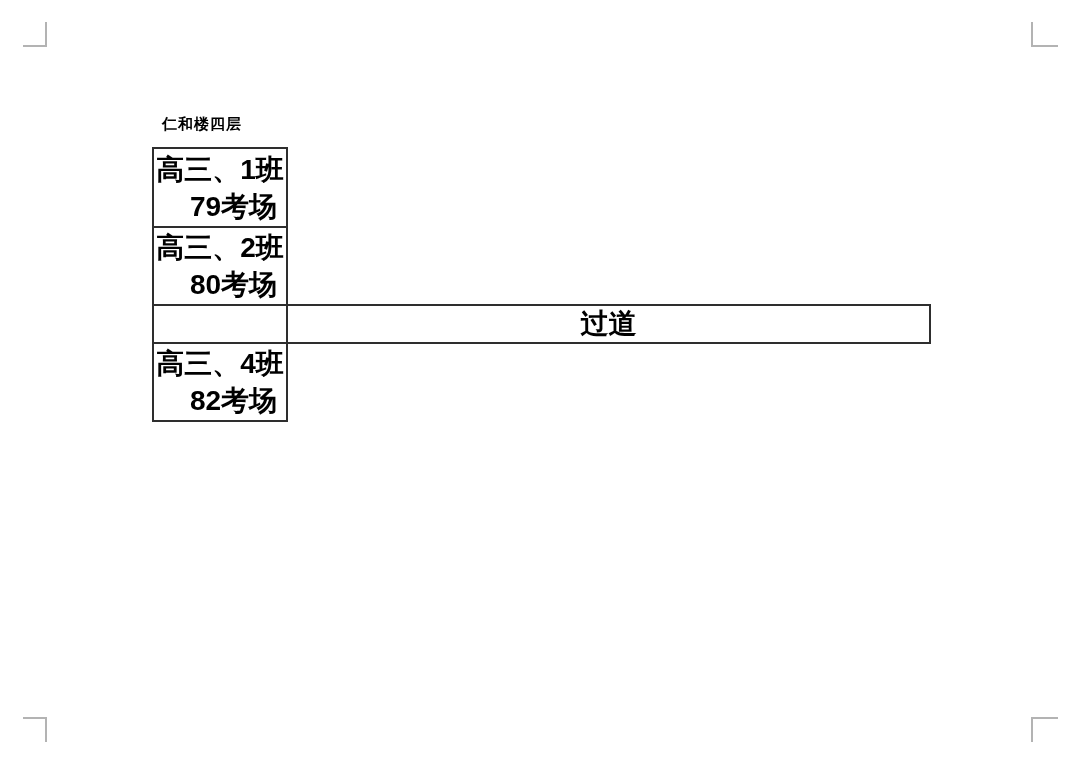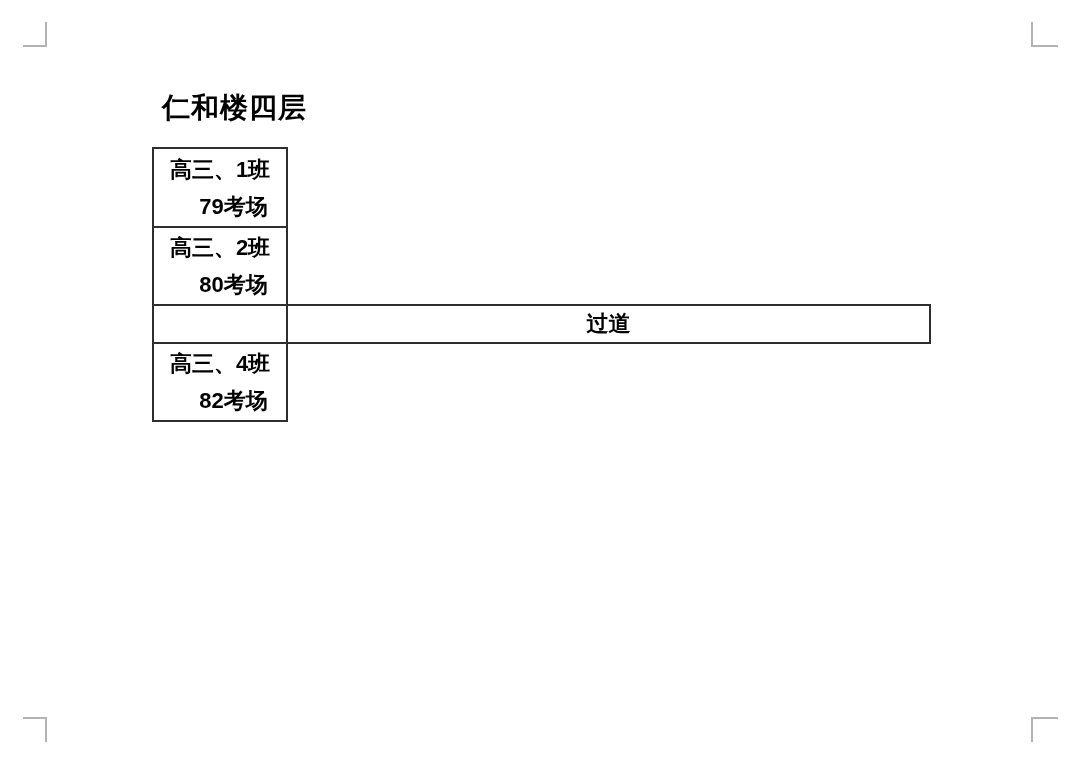--- a/index.html
+++ b/index.html
@@ -15,36 +15,36 @@
   
   .crop { position: absolute; width: 22px; height: 23px; }
   .crop-tl { left: 23px;  top: 22px;  border-right: 2px solid #b3b3b3; border-bottom: 2px solid #b3b3b3; }
   .crop-tr { left: 1031px; top: 22px; width: 25px; border-left: 2px solid #b3b3b3; border-bottom: 2px solid #b3b3b3; }
   .crop-bl { left: 23px;  top: 717px; border-right: 2px solid #b3b3b3; border-top: 2px solid #b3b3b3; }
   .crop-br { left: 1031px; top: 717px; width: 25px; border-left: 2px solid #b3b3b3; border-top: 2px solid #b3b3b3; }
 
   .doc-title {
     position: absolute;
     left: 162px;
-    top: 95px;
-    font-size: 28px;
+    top: 111px;
+    font-size: 15px;
     font-weight: 700;
     letter-spacing: 1px;
     line-height: 26px;
   }
 
   table.floor-table {
     position: absolute;
     left: 152px;
     top: 147px;
     width: 777px;
     border-collapse: collapse;
     table-layout: fixed;
     font-weight: 700;
-    font-size: 22px;
+    font-size: 28px;
     color: #000;
   }
   .floor-table td {
     padding: 0;
     text-align: center;
     vertical-align: middle;
   }
   .floor-table td.b  { border: 2px solid #2e2e2e; }
   .floor-table td.nb { border: none; }
 

